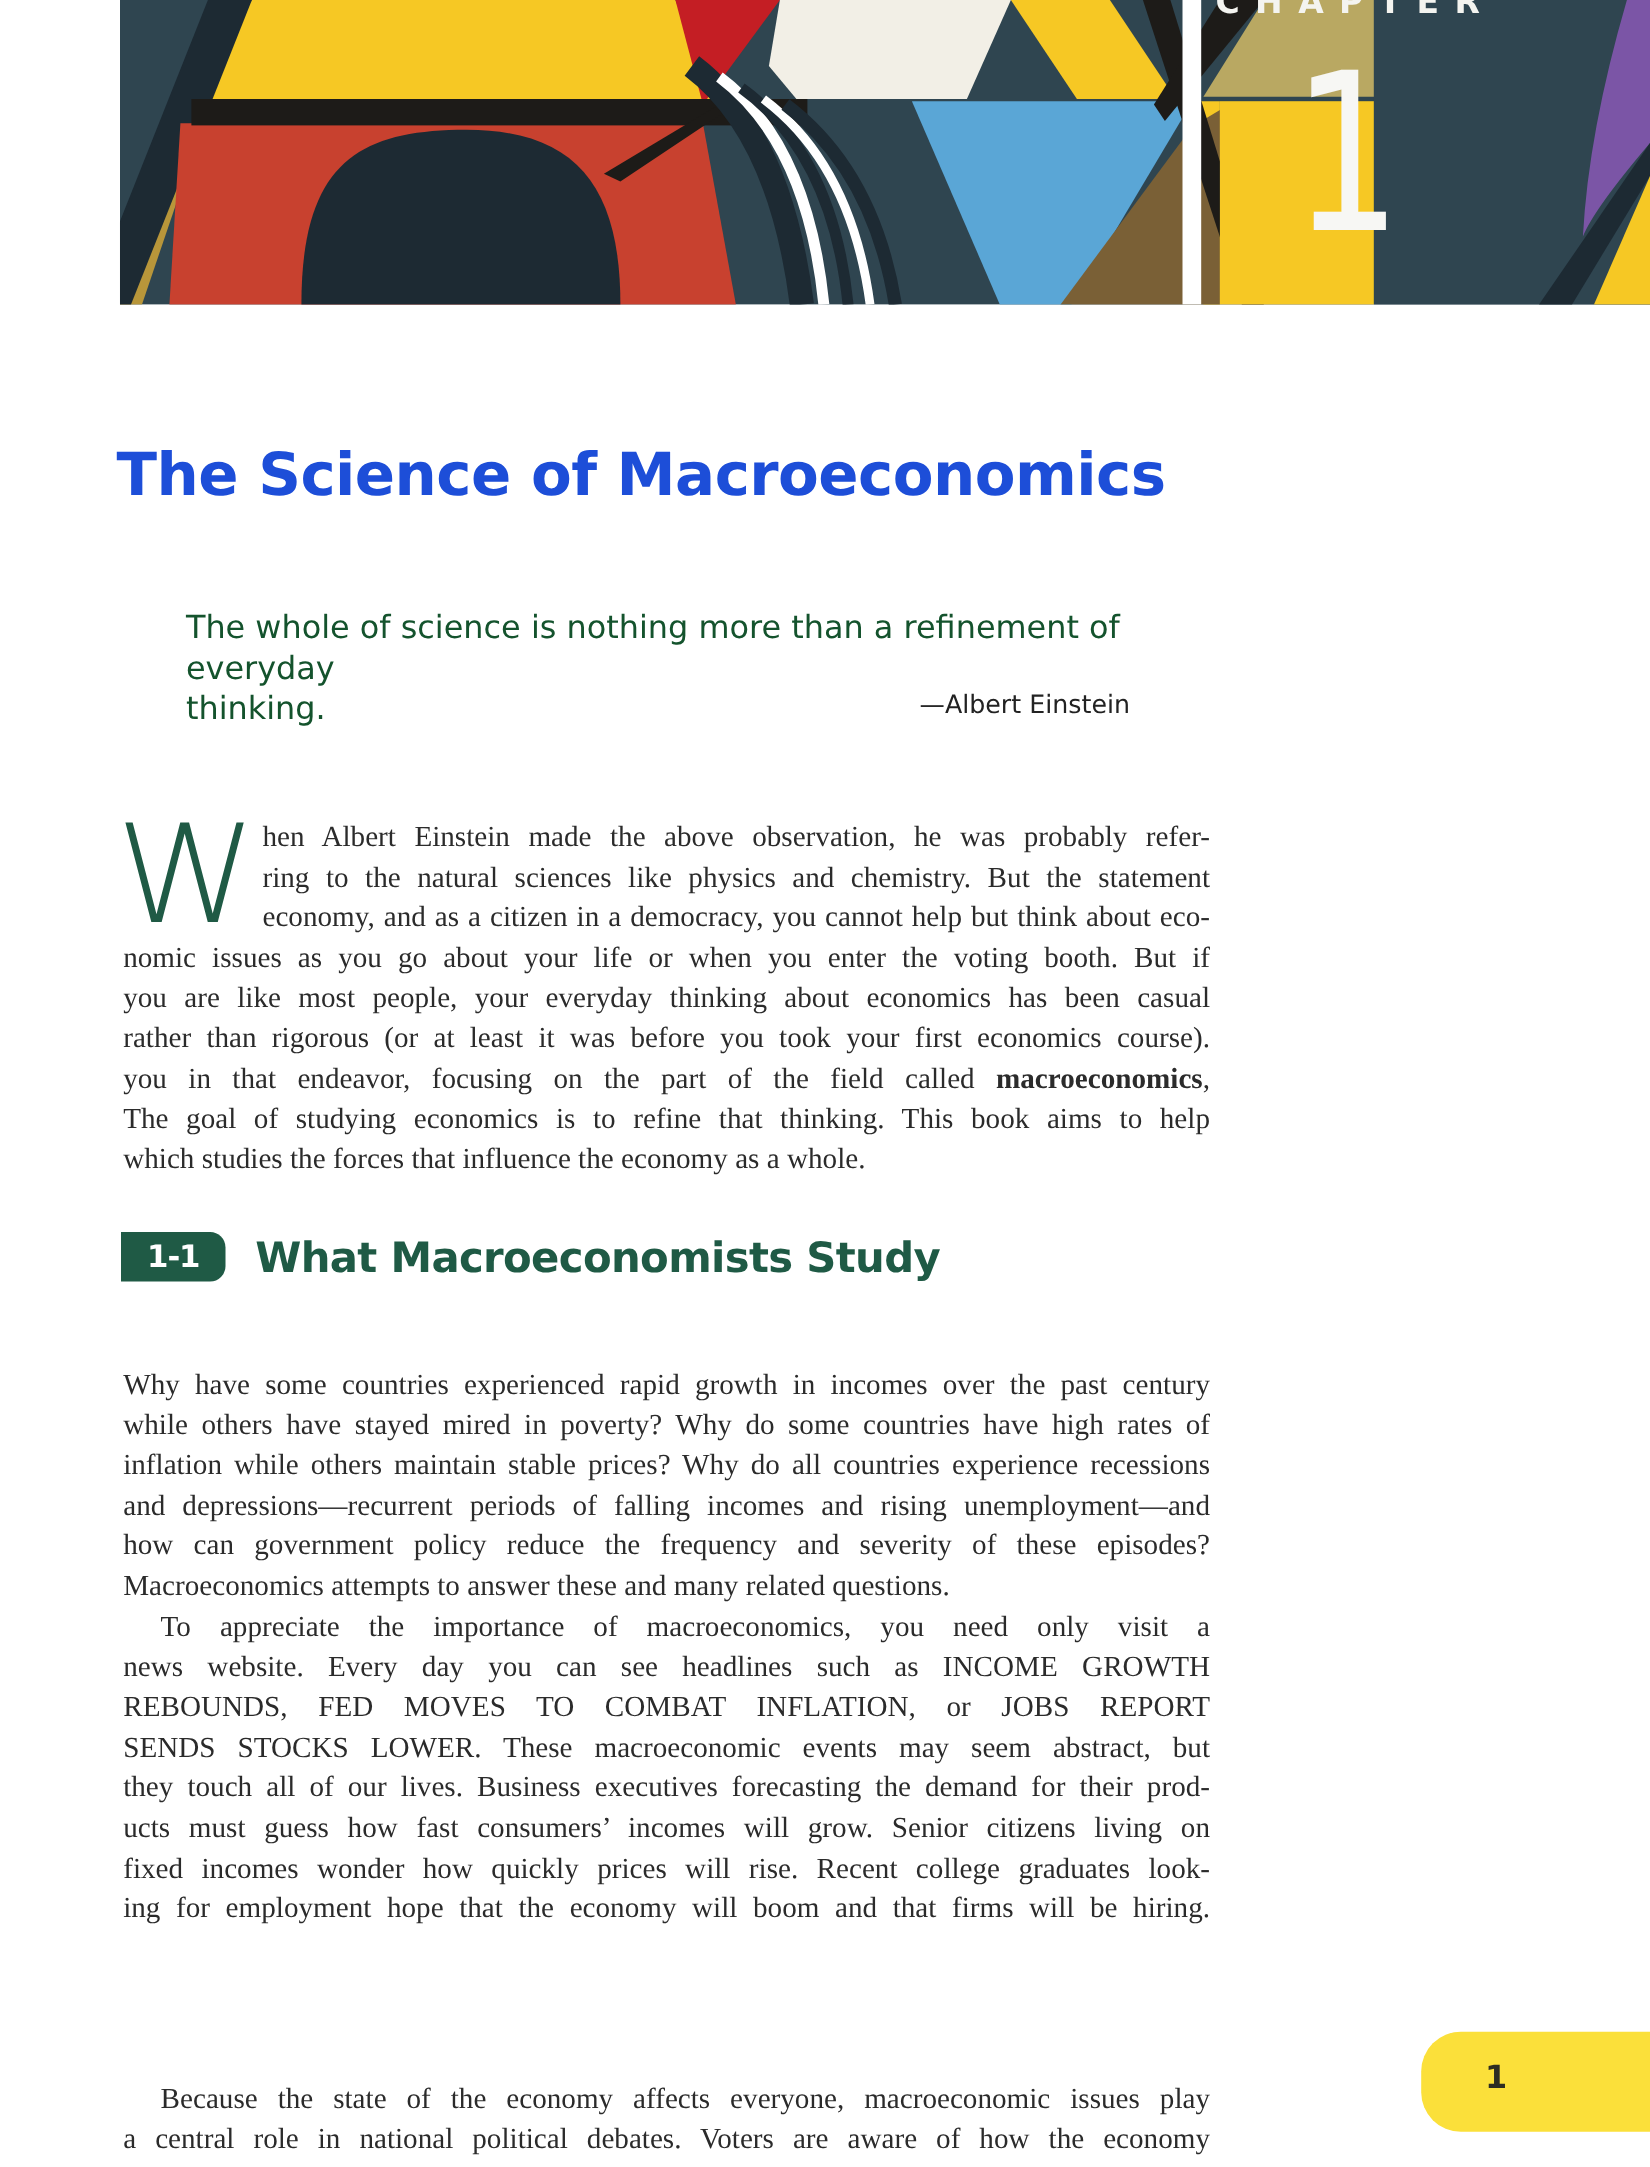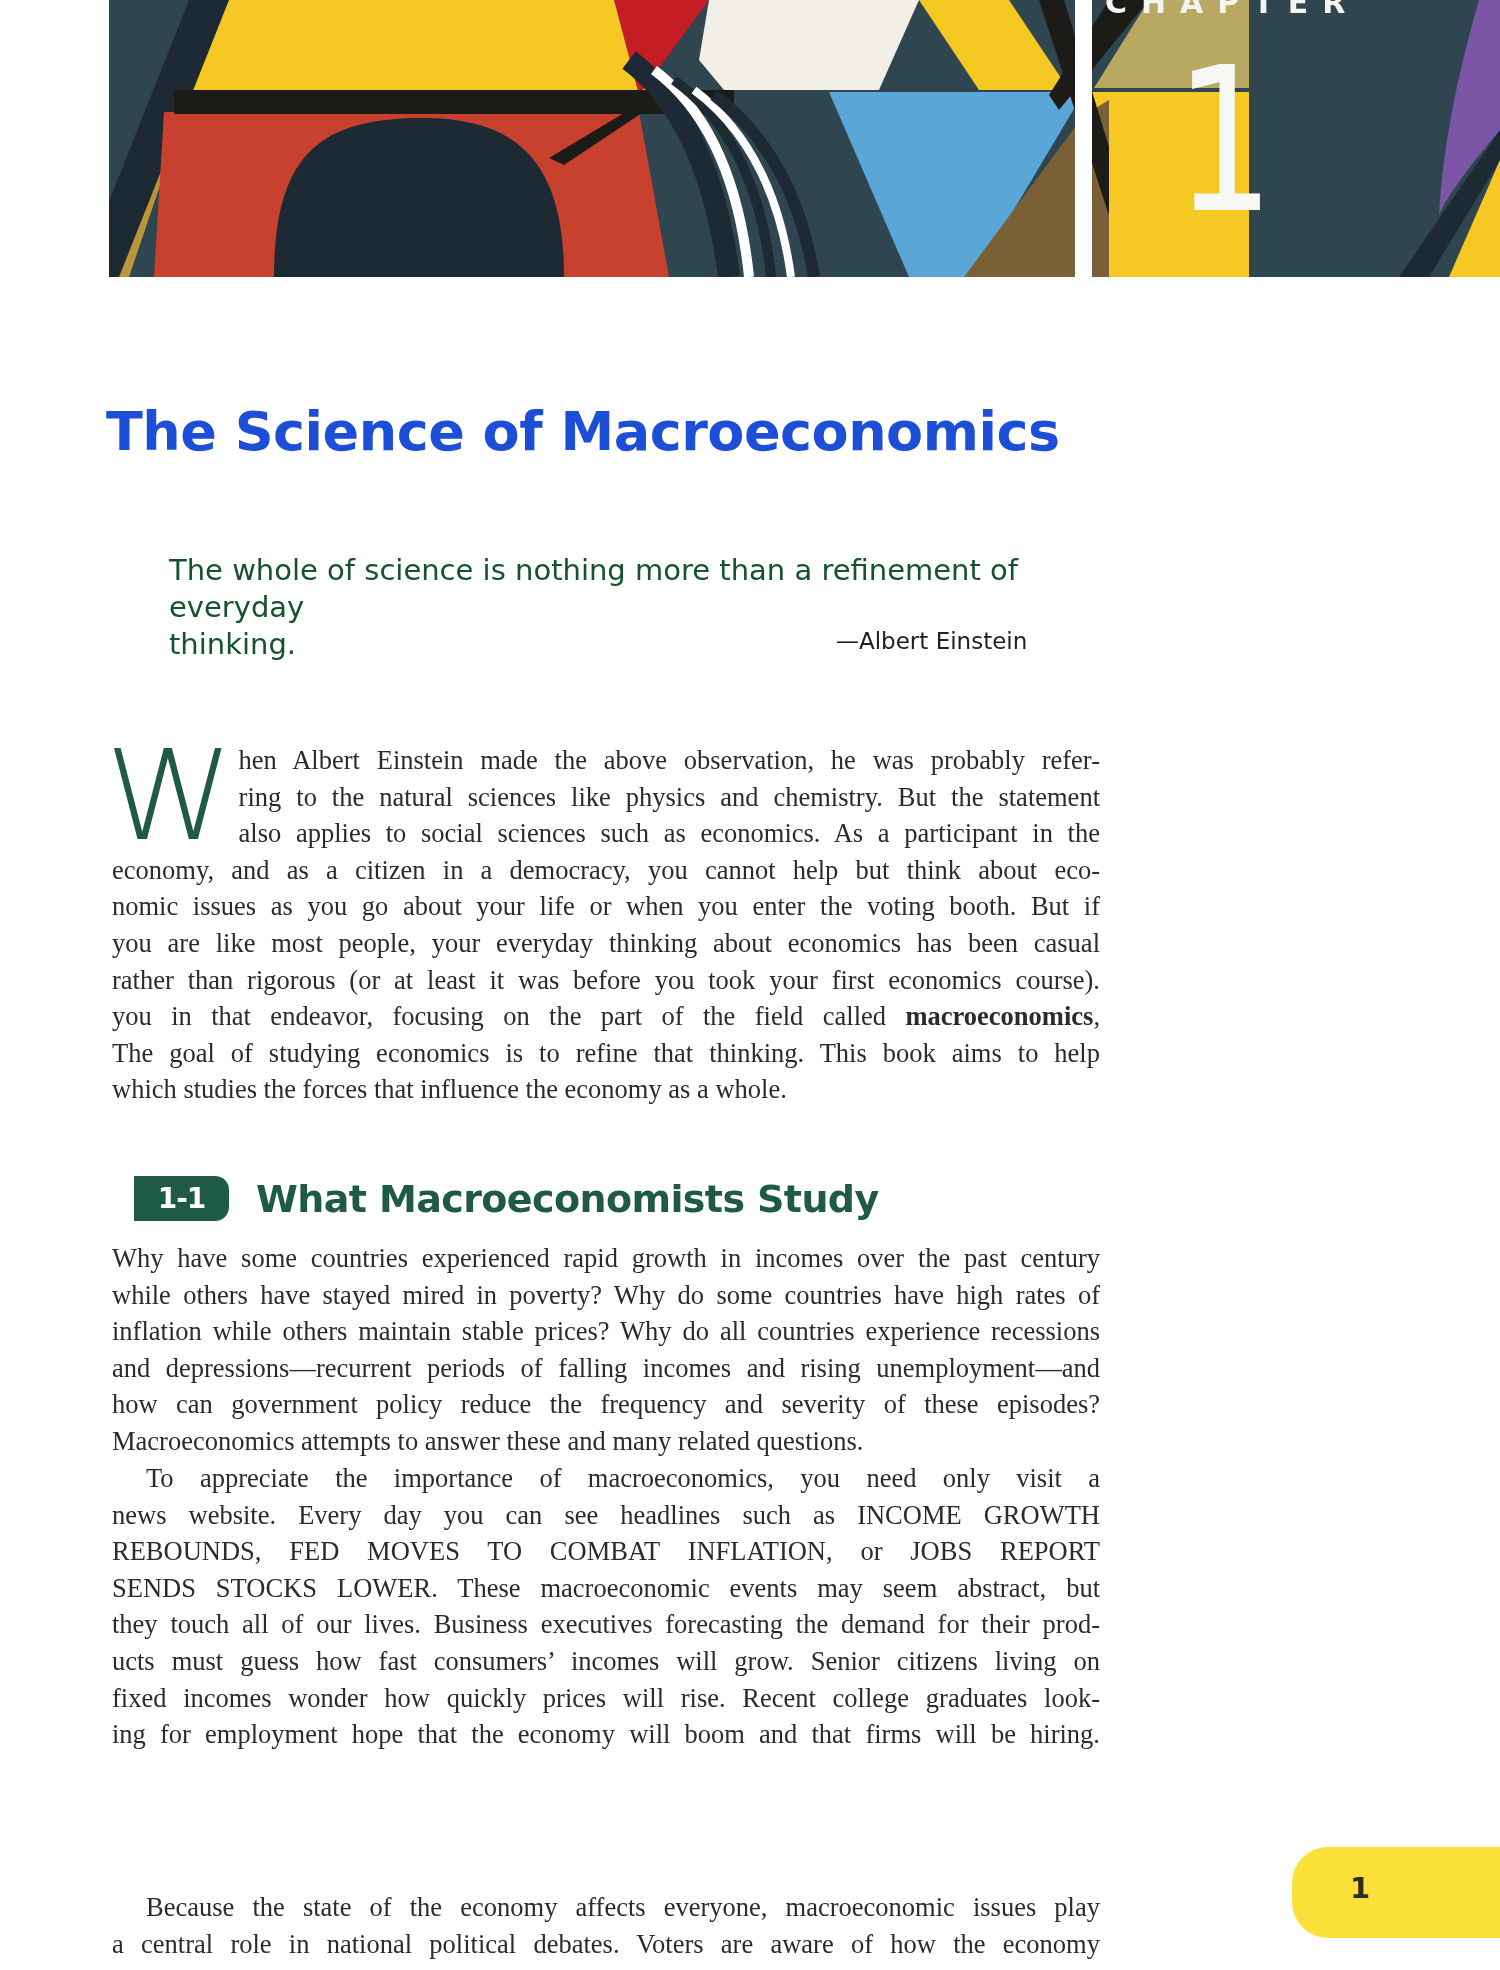--- a/index.html
+++ b/index.html
@@ -38,21 +38,21 @@
     font-size: 26.5px; line-height: 36.6px; text-align: justify; color: #2b2b2b;
   }
   .p1 { top: 742px; }
   .dropcap {
     float: left; color: #1f5a45; font-family: "DejaVu Sans", sans-serif; font-weight: 200;
     font-size: 124px; line-height: 96px; margin: 6px 8px 0 -4px; transform: scaleX(1.05);
   }
   .line { display: block; white-space: nowrap; text-align-last: justify; text-align: justify; }
   .line.last { text-align-last: left; }
   .bold { font-weight: bold; }
-  .section-heading { position: absolute; left: 110px; top: 1176px; display: flex; align-items: center; margin-left: 24px; }
+  .section-heading { position: absolute; left: 110px; top: 1120px; display: flex; align-items: center; }
   .section-badge {
     width: 95px; height: 45px; background: #1f5a45; color: #fff;
     border-radius: 0 14px 14px 0; display: flex; align-items: center; justify-content: center;
     font-family: "DejaVu Sans", sans-serif; font-weight: bold; font-size: 28px; letter-spacing: -1px;
   }
   .section-title {
     margin: 0 0 0 27px; color: #1f5a45; font-family: "DejaVu Sans", sans-serif; font-weight: bold;
     font-size: 38px; letter-spacing: -0.6px; white-space: nowrap; text-align: right;
   }
   .p2 { top: 1240px; }
@@ -129,21 +129,20 @@
 <p class="quote">
   <span class="q-line">The whole of science is nothing more than a refinement of everyday</span><br>
   <span class="q-line">thinking.</span>
 </p>
 <div class="quote-author">—Albert Einstein</div>
 
 <div class="body-text p1">
   <span class="dropcap">W</span>
   <span class="line">hen Albert Einstein made the above observation, he was probably refer-</span>
   <span class="line">ring to the natural sciences like physics and chemistry. But the statement</span>
-  <span class="line">also applies to social sciences such as economics. As a participant in the</span>
   <span class="line">economy, and as a citizen in a democracy, you cannot help but think about eco-</span>
   <span class="line">nomic issues as you go about your life or when you enter the voting booth. But if</span>
   <span class="line">you are like most people, your everyday thinking about economics has been casual</span>
   <span class="line">rather than rigorous (or at least it was before you took your first economics course).</span>
   <span class="line"><span>you in that endeavor, focusing on the part of the field called </span><span class="bold">macroeconomics</span><span>,</span></span>
   <span class="line">The goal of studying economics is to refine that thinking. This book aims to help</span>
   <span class="line last">which studies the forces that influence the economy as a whole.</span>
 </div>
 
 <div class="section-heading">

